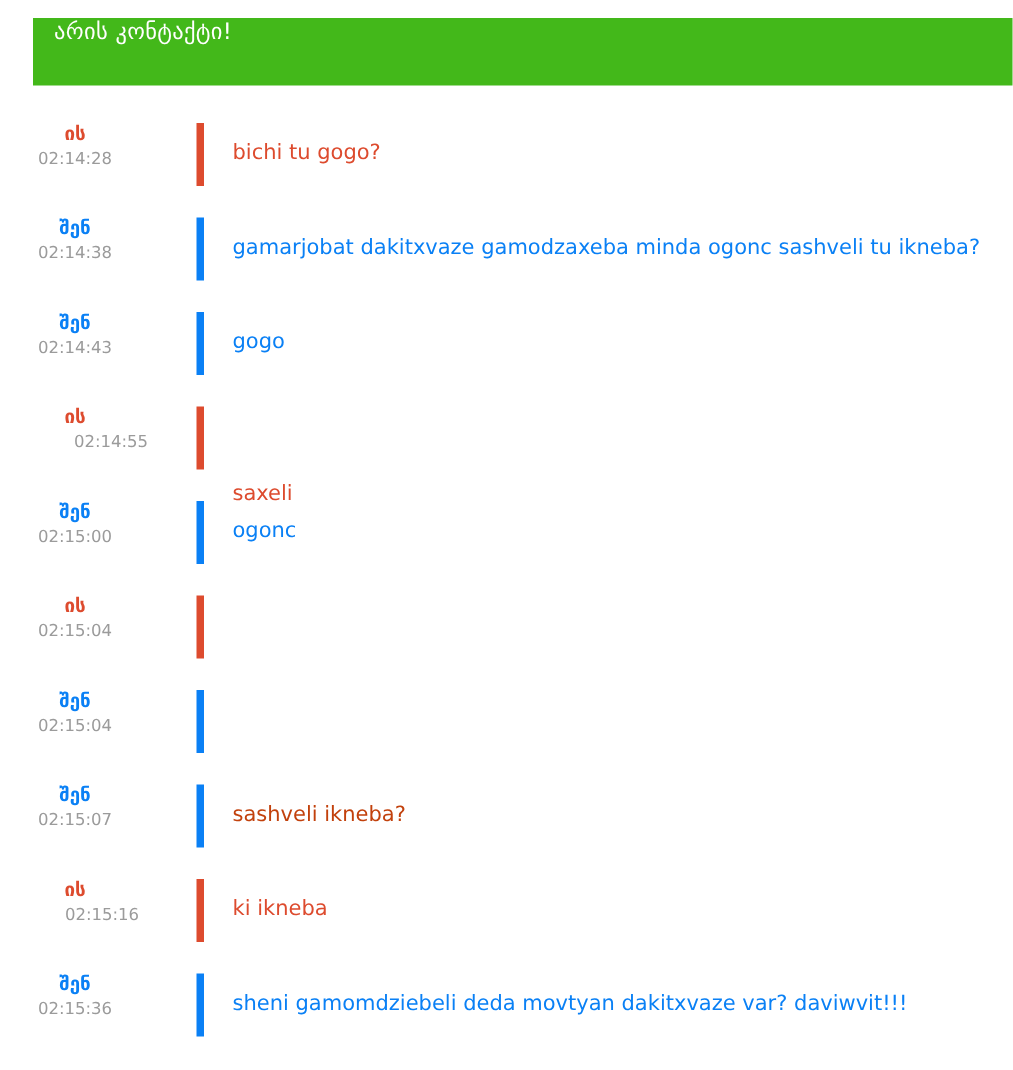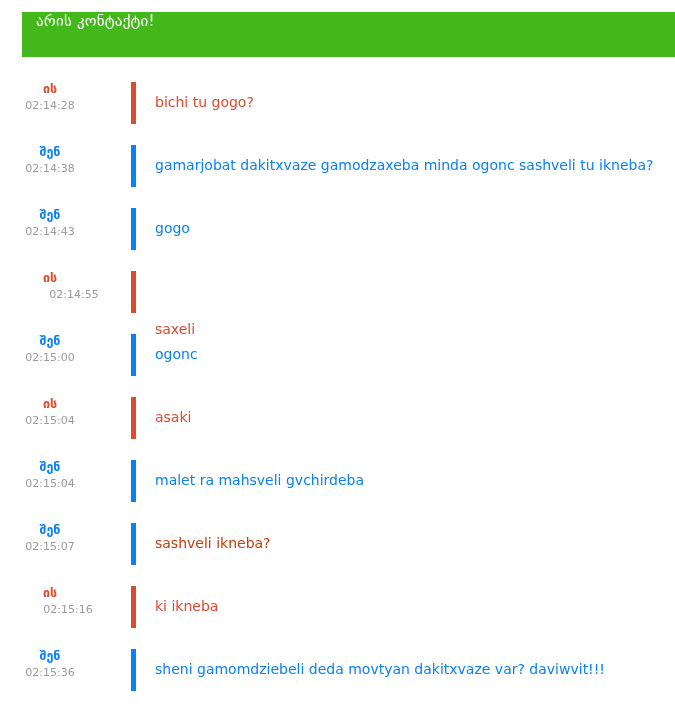--- a/index.html
+++ b/index.html
@@ -153,29 +153,27 @@
         </div>
         <div class="bar" style="background: rgb(10, 128, 245);"></div>
         <div class="message-text" style="color: rgb(10, 128, 245);">ogonc</div>
       </div>
       <div class="chat-row s-red">
         <div class="meta">
           <span class="sender-name" style="color: rgb(221, 75, 46);">ის</span>
           <span class="sender-time" style="color: rgb(155, 155, 155);">02:15:04</span>
         </div>
         <div class="bar" style="background: rgb(221, 75, 46);"></div>
-        <div class="message-text" style="color: rgb(221, 75, 46);">asaki</div>
       </div>
       <div class="chat-row s-blue">
         <div class="meta">
           <span class="sender-name" style="color: rgb(10, 128, 245);">შენ</span>
           <span class="sender-time" style="color: rgb(155, 155, 155);">02:15:04</span>
         </div>
         <div class="bar" style="background: rgb(10, 128, 245);"></div>
-        <div class="message-text" style="color: rgb(10, 128, 245);">malet ra mahsveli gvchirdeba</div>
       </div>
       <div class="chat-row s-blue">
         <div class="meta">
           <span class="sender-name" style="color: rgb(10, 128, 245);">შენ</span>
           <span class="sender-time" style="color: rgb(155, 155, 155);">02:15:07</span>
         </div>
         <div class="bar" style="background: rgb(10, 128, 245);"></div>
         <div class="message-text" style="color: #c2410c;">sashveli ikneba?</div>
       </div>
       <div class="chat-row s-red">

